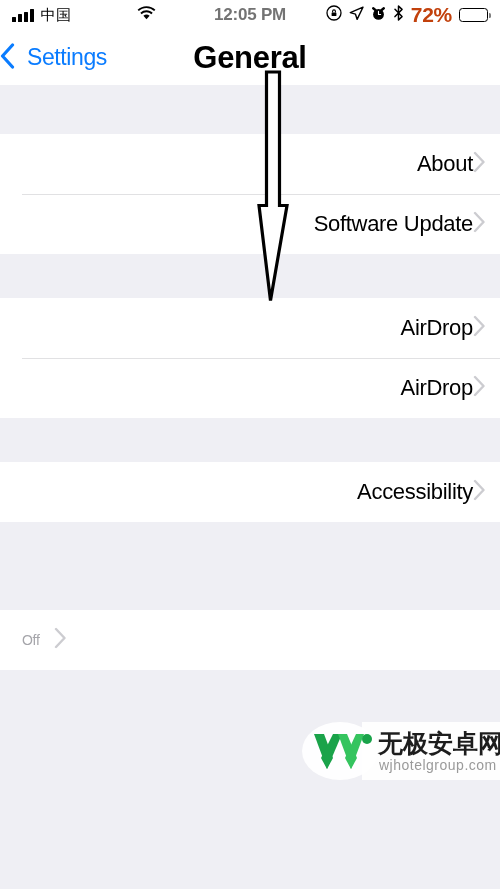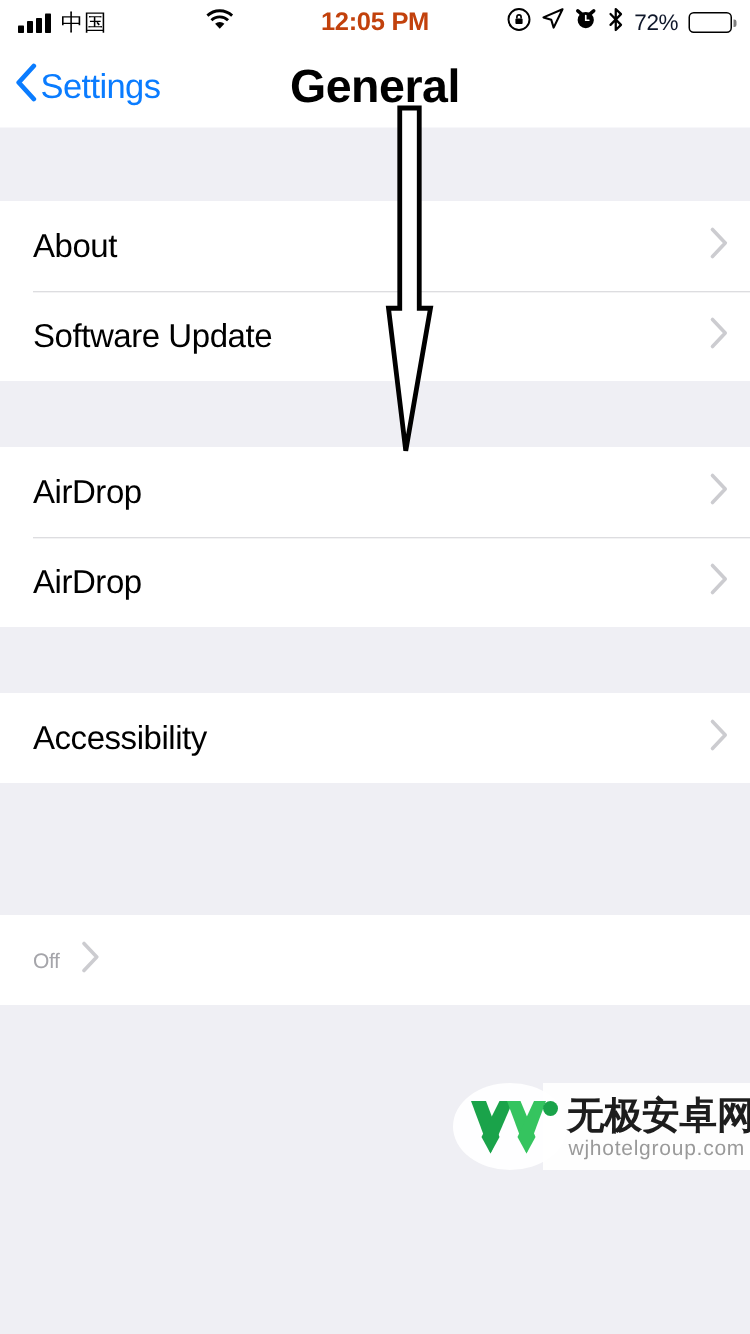--- a/index.html
+++ b/index.html
@@ -12,54 +12,54 @@
   }
   #screen { position:relative; width:500px; height:780px; background:#efeff4; }
 
   
   .statusbar {
     position:relative; height:30px; background:#fff;
     display:flex; align-items:center; padding:0 12px;
   }
   .sb-left { display:flex; align-items:center; gap:7px; flex:1; }
   .sb-center { position:absolute; left:0; right:0; text-align:center;
-    font-size:17px; font-weight:bold; color:#c2410c; letter-spacing:-0.2px; }
+    font-size:17px; font-weight:bold; color:#737373; letter-spacing:-0.2px; }
   .sb-right { display:flex; align-items:center; gap:7px; margin-left:auto;
     position:relative; z-index:2; }
   .bars { display:flex; align-items:flex-end; gap:2.5px; height:13px; }
   .bars i { width:3.5px; background:#000; border-radius:0.5px; display:block; }
   .bars i:nth-child(1){ height:5px; }
   .bars i:nth-child(2){ height:7.5px; }
   .bars i:nth-child(3){ height:10px; }
   .bars i:nth-child(4){ height:12.5px; }
   .carrier { font-size:15px; color:#000; letter-spacing:0.5px; }
   .blob { position:absolute; left:110px; top:0; width:62px; height:26px;
     background:#fff; border-radius:0 0 40% 40%; z-index:1; }
-  .pct { font-size:15px; color:#0f172a; font-weight:400; letter-spacing:-0.3px; }
+  .pct { font-size:21px; color:#c2410c; font-weight:700; letter-spacing:-0.3px; }
   .battery { position:relative; width:29px; height:14px;
     border:1.5px solid #000; border-radius:3.5px; padding:1.5px; }
   .battery::after { content:""; position:absolute; right:-4px; top:4px;
     width:2.5px; height:5px; background:#000; border-radius:0 1.5px 1.5px 0; opacity:.5; }
   .bat-fill { height:100%; width:72%; background:#000; border-radius:1.5px; }
 
   
   .navbar { position:relative; height:55px; background:#fff;
     display:flex; align-items:center; }
-  .back-btn { display:flex; align-items:center; gap:2px; padding-left:10px;
+  .back-btn { display:flex; align-items:center; gap:12px; 
     color:#0a7cff; cursor:pointer; }
   .back-btn .chev { display:block; }
   .back-label { font-size:23px; color:#0a7cff; letter-spacing:-0.4px; }
   .nav-title { position:absolute; left:0; right:0; text-align:center;
     font-size:31px; font-weight:bold; color:#000; letter-spacing:-0.3px; }
 
   
   .gap { background:#efeff4; width:100%; }
   .group { background:#fff; }
   .row { position:relative; display:flex; align-items:center;
-    height:60px; padding:0 14px 0 22px; background:#fff; cursor:pointer; }
+    height:60px; padding:0 14px 0 22px; background:#fff; cursor:pointer;text-align:right; }
   .row + .row::before { content:""; position:absolute; left:22px; right:0; top:0;
     height:1px; background:#d4d4d8; transform:scaleY(.7); }
   .row-label { font-size:22px; color:#000; letter-spacing:-0.3px; flex:1; }
   .row-value { font-size:14px; color:#a5a5aa; letter-spacing:-0.3px; margin-right:14px; }
   .disclosure { flex:0 0 auto; opacity:.9; }
 
   
   .annot { position:absolute; left:0; top:0; width:500px; height:889px;
     pointer-events:none; }
 

